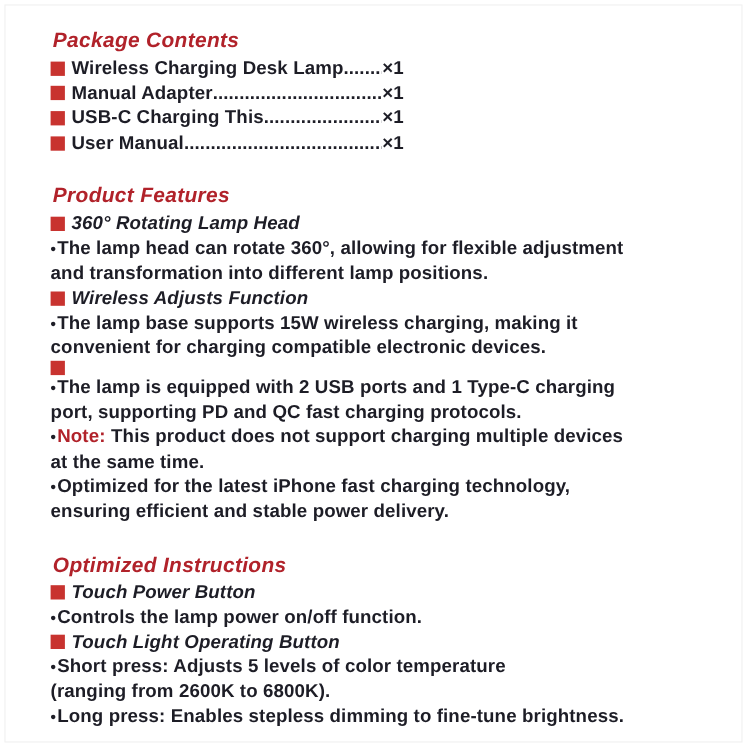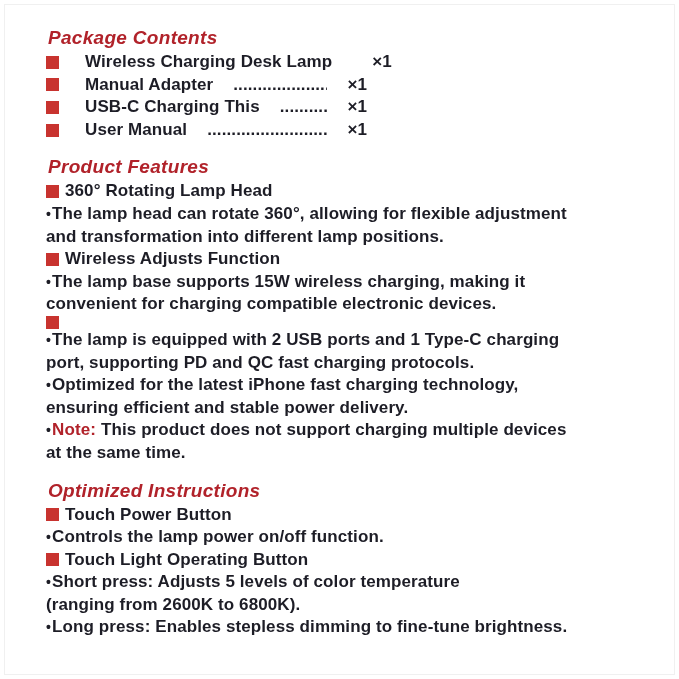--- a/index.html
+++ b/index.html
@@ -19,57 +19,57 @@
   .frame {
     position: absolute;
     inset: 4px;
     border: 1px solid var(--frame-color, #f0f0f0);
     pointer-events: none;
   }
   .content {
     position: relative;
     padding: 26px 16px 0 46px;
   }
-  .sec + .sec { margin-top: 14px; }
+  .sec + .sec { margin-top: 26px; }
   .sec-title {
     margin: 0 0 2px 2px;
     font-size: 19px;
     line-height: 23px;
     letter-spacing: 0.3px;
     color: var(--heading-red, #b1222a);
     font-weight: 700;
     font-style: italic;
   }
   .items { font-size: 17px; line-height: 22.6px; letter-spacing: 0.1px; }
   
   .pkg-row {
     display: flex;
     align-items: baseline;
     width: 321px;
-    gap: 20px;
   }
   .sq {
     width: 13px;
     height: 13px;
     flex: none;
     background: var(--square-red, #c8332f);
     align-self: center;
     margin-right: 6px;
   }
   .pkg-label { flex: none; white-space: nowrap; }
   .leader {
     flex: 1 1 auto;
     overflow: hidden;
     white-space: nowrap;
   }
   .qty { flex: none; }
   
   .feat-head {
     display: flex;
     align-items: center;
+    font-style: italic;
   }
   .feat-head .sq { align-self: center; }
   
   .para { white-space: pre-line; }
   .dot { font-size: 14px; margin-right: 1px; }
   .note-prefix { color: var(--heading-red, #b1222a); margin-right: 5px; }
 </style>
 </head>
 <body>
 
@@ -119,24 +119,24 @@
           <span class="sq"></span>
           <span class="feat-label">Wireless Adjusts Function</span>
         </div>
         <div class="para"><span class="dot">•</span><span class="para-text">The lamp base supports 15W wireless charging, making it
 convenient for charging compatible electronic devices.</span></div>
         <div class="feat-head">
           <span class="sq"></span>
         </div>
         <div class="para"><span class="dot">•</span><span class="para-text">The lamp is equipped with 2 USB ports and 1 Type-C charging
 port, supporting PD and QC fast charging protocols.</span></div>
+        <div class="para"><span class="dot">•</span><span class="note-prefix">Note:</span><span class="para-text">This product does not support charging multiple devices
+at the same time.</span></div>
         <div class="para"><span class="dot">•</span><span class="para-text">Optimized for the latest iPhone fast charging technology,
 ensuring efficient and stable power delivery.</span></div>
-        <div class="para"><span class="dot">•</span><span class="note-prefix">Note:</span><span class="para-text">This product does not support charging multiple devices
-at the same time.</span></div>
       </div>
   </section>
 
   <section class="sec">
     <h2 class="sec-title">Optimized Instructions</h2>
     <div class="items">
         <div class="feat-head">
           <span class="sq"></span>
           <span class="feat-label">Touch Power Button</span>
         </div>

